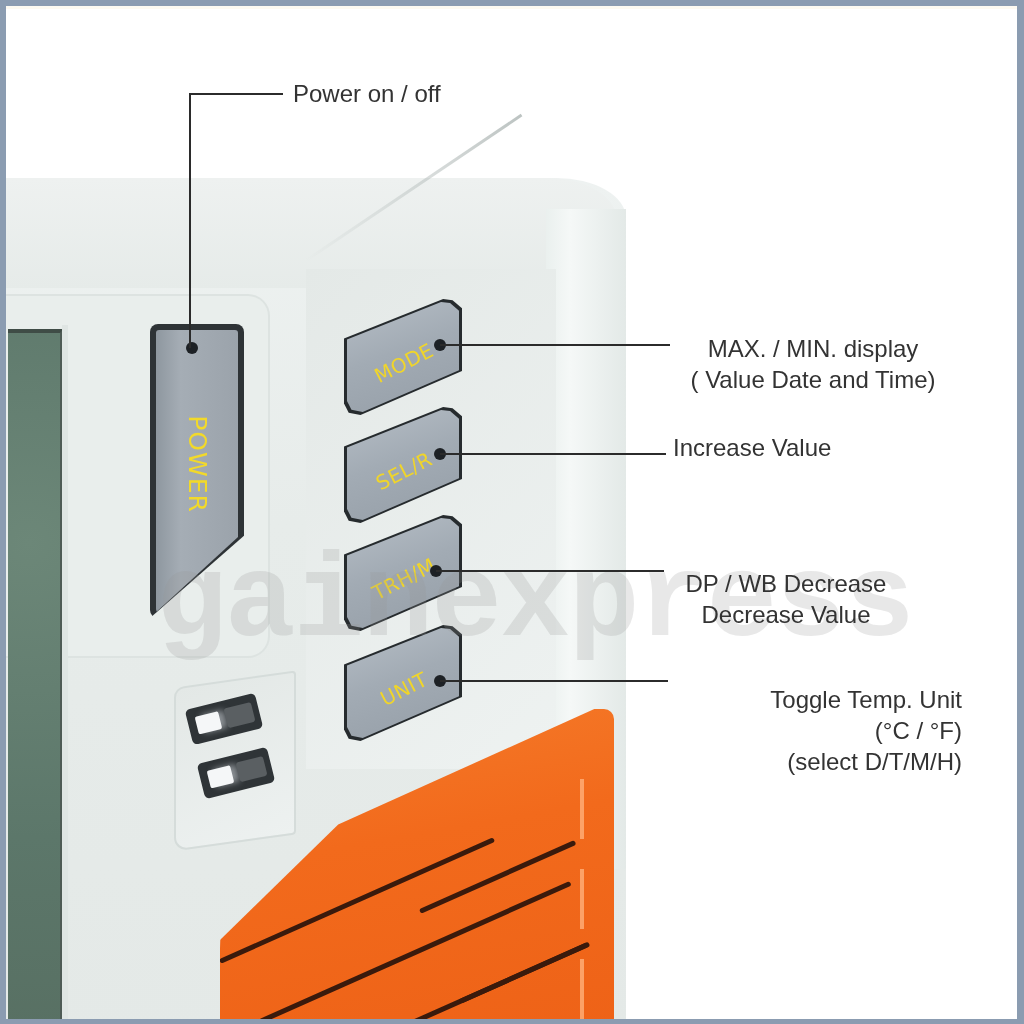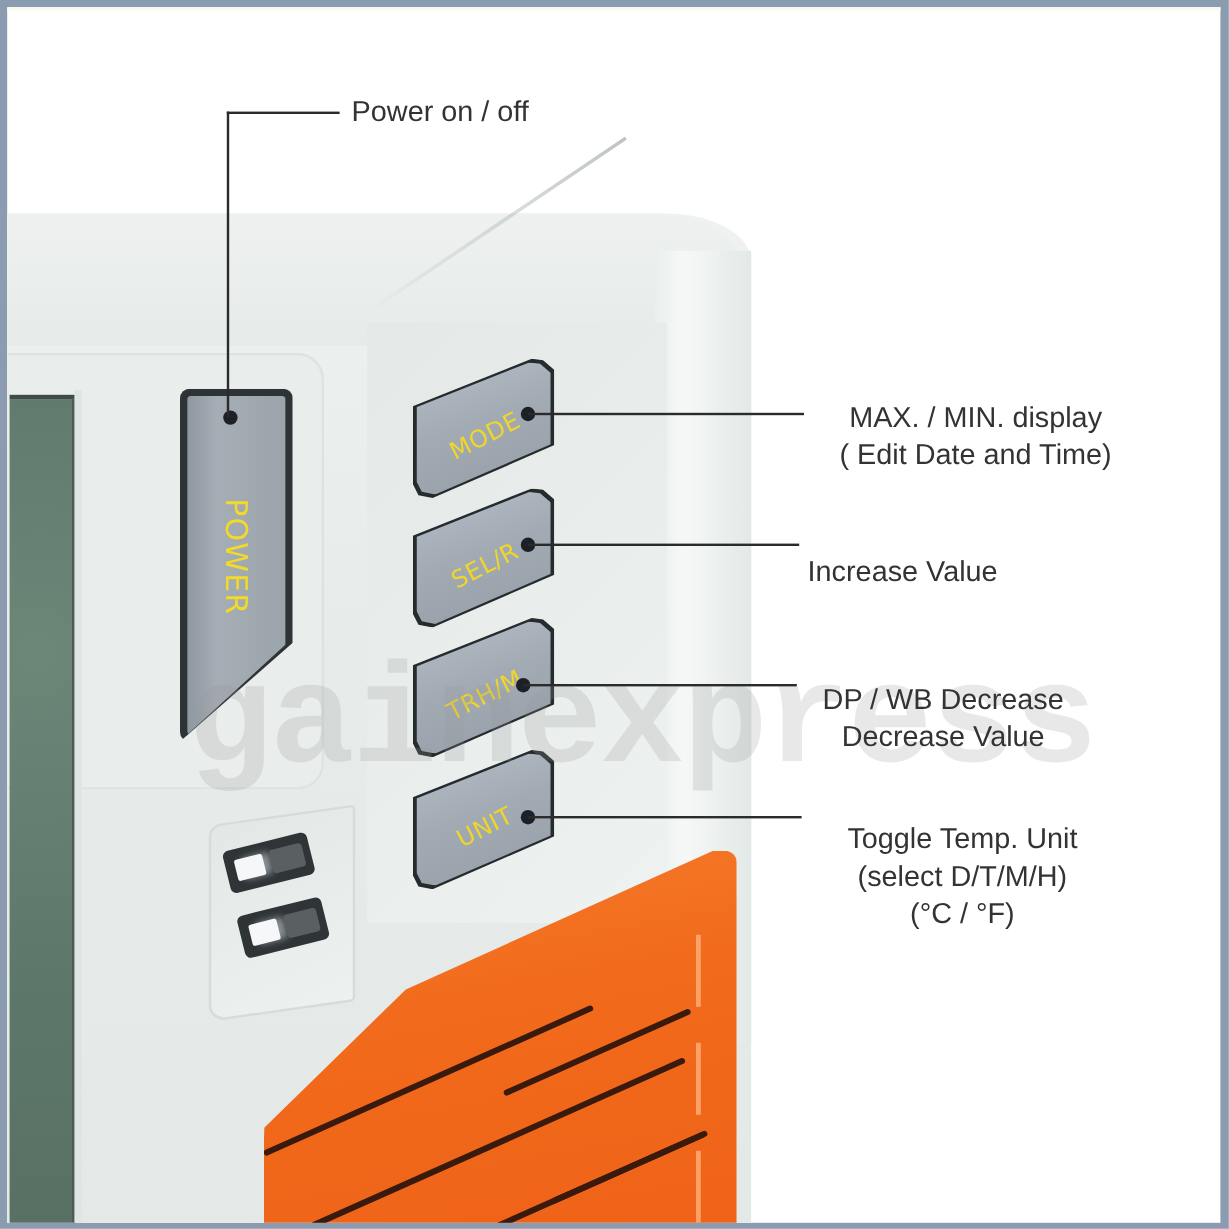--- a/index.html
+++ b/index.html
@@ -227,28 +227,28 @@
   <div class="line" style="left:434px; top:335px; width:230px; height:2px;"></div>
   <div class="line" style="left:434px; top:444px; width:226px; height:2px;"></div>
   <div class="line" style="left:430px; top:561px; width:228px; height:2px;"></div>
   <div class="line" style="left:434px; top:671px; width:228px; height:2px;"></div>
 
   <div class="callout" style="left:287px; top:69px;">
     <div>Power on / off</div>
   </div>
   <div class="callout center" style="left:652px; top:305px; width:310px;">
     <div>MAX. / MIN. display</div>
-    <div>( Edit Date and Time)</div>
-  </div>
-  <div class="callout" style="left:667px; top:423px;margin-top:29px;">
+    <div>( Value Date and Time)</div>
+  </div>
+  <div class="callout" style="left:667px; top:423px;">
     <div>Increase Value</div>
   </div>
   <div class="callout center" style="left:660px; top:540px; width:240px;">
     <div>DP / WB Decrease</div>
     <div>Decrease Value</div>
   </div>
-  <div class="callout center" style="left:662px; top:656px; width:268px;">
+  <div class="callout center" style="left:688px; top:656px; width:268px;text-align:right;">
     <div>Toggle Temp. Unit</div>
+    <div>(°C / °F)</div>
     <div>(select D/T/M/H)</div>
-    <div>(°C / °F)</div>
   </div>
 
 </div>
 
 </body></html>

